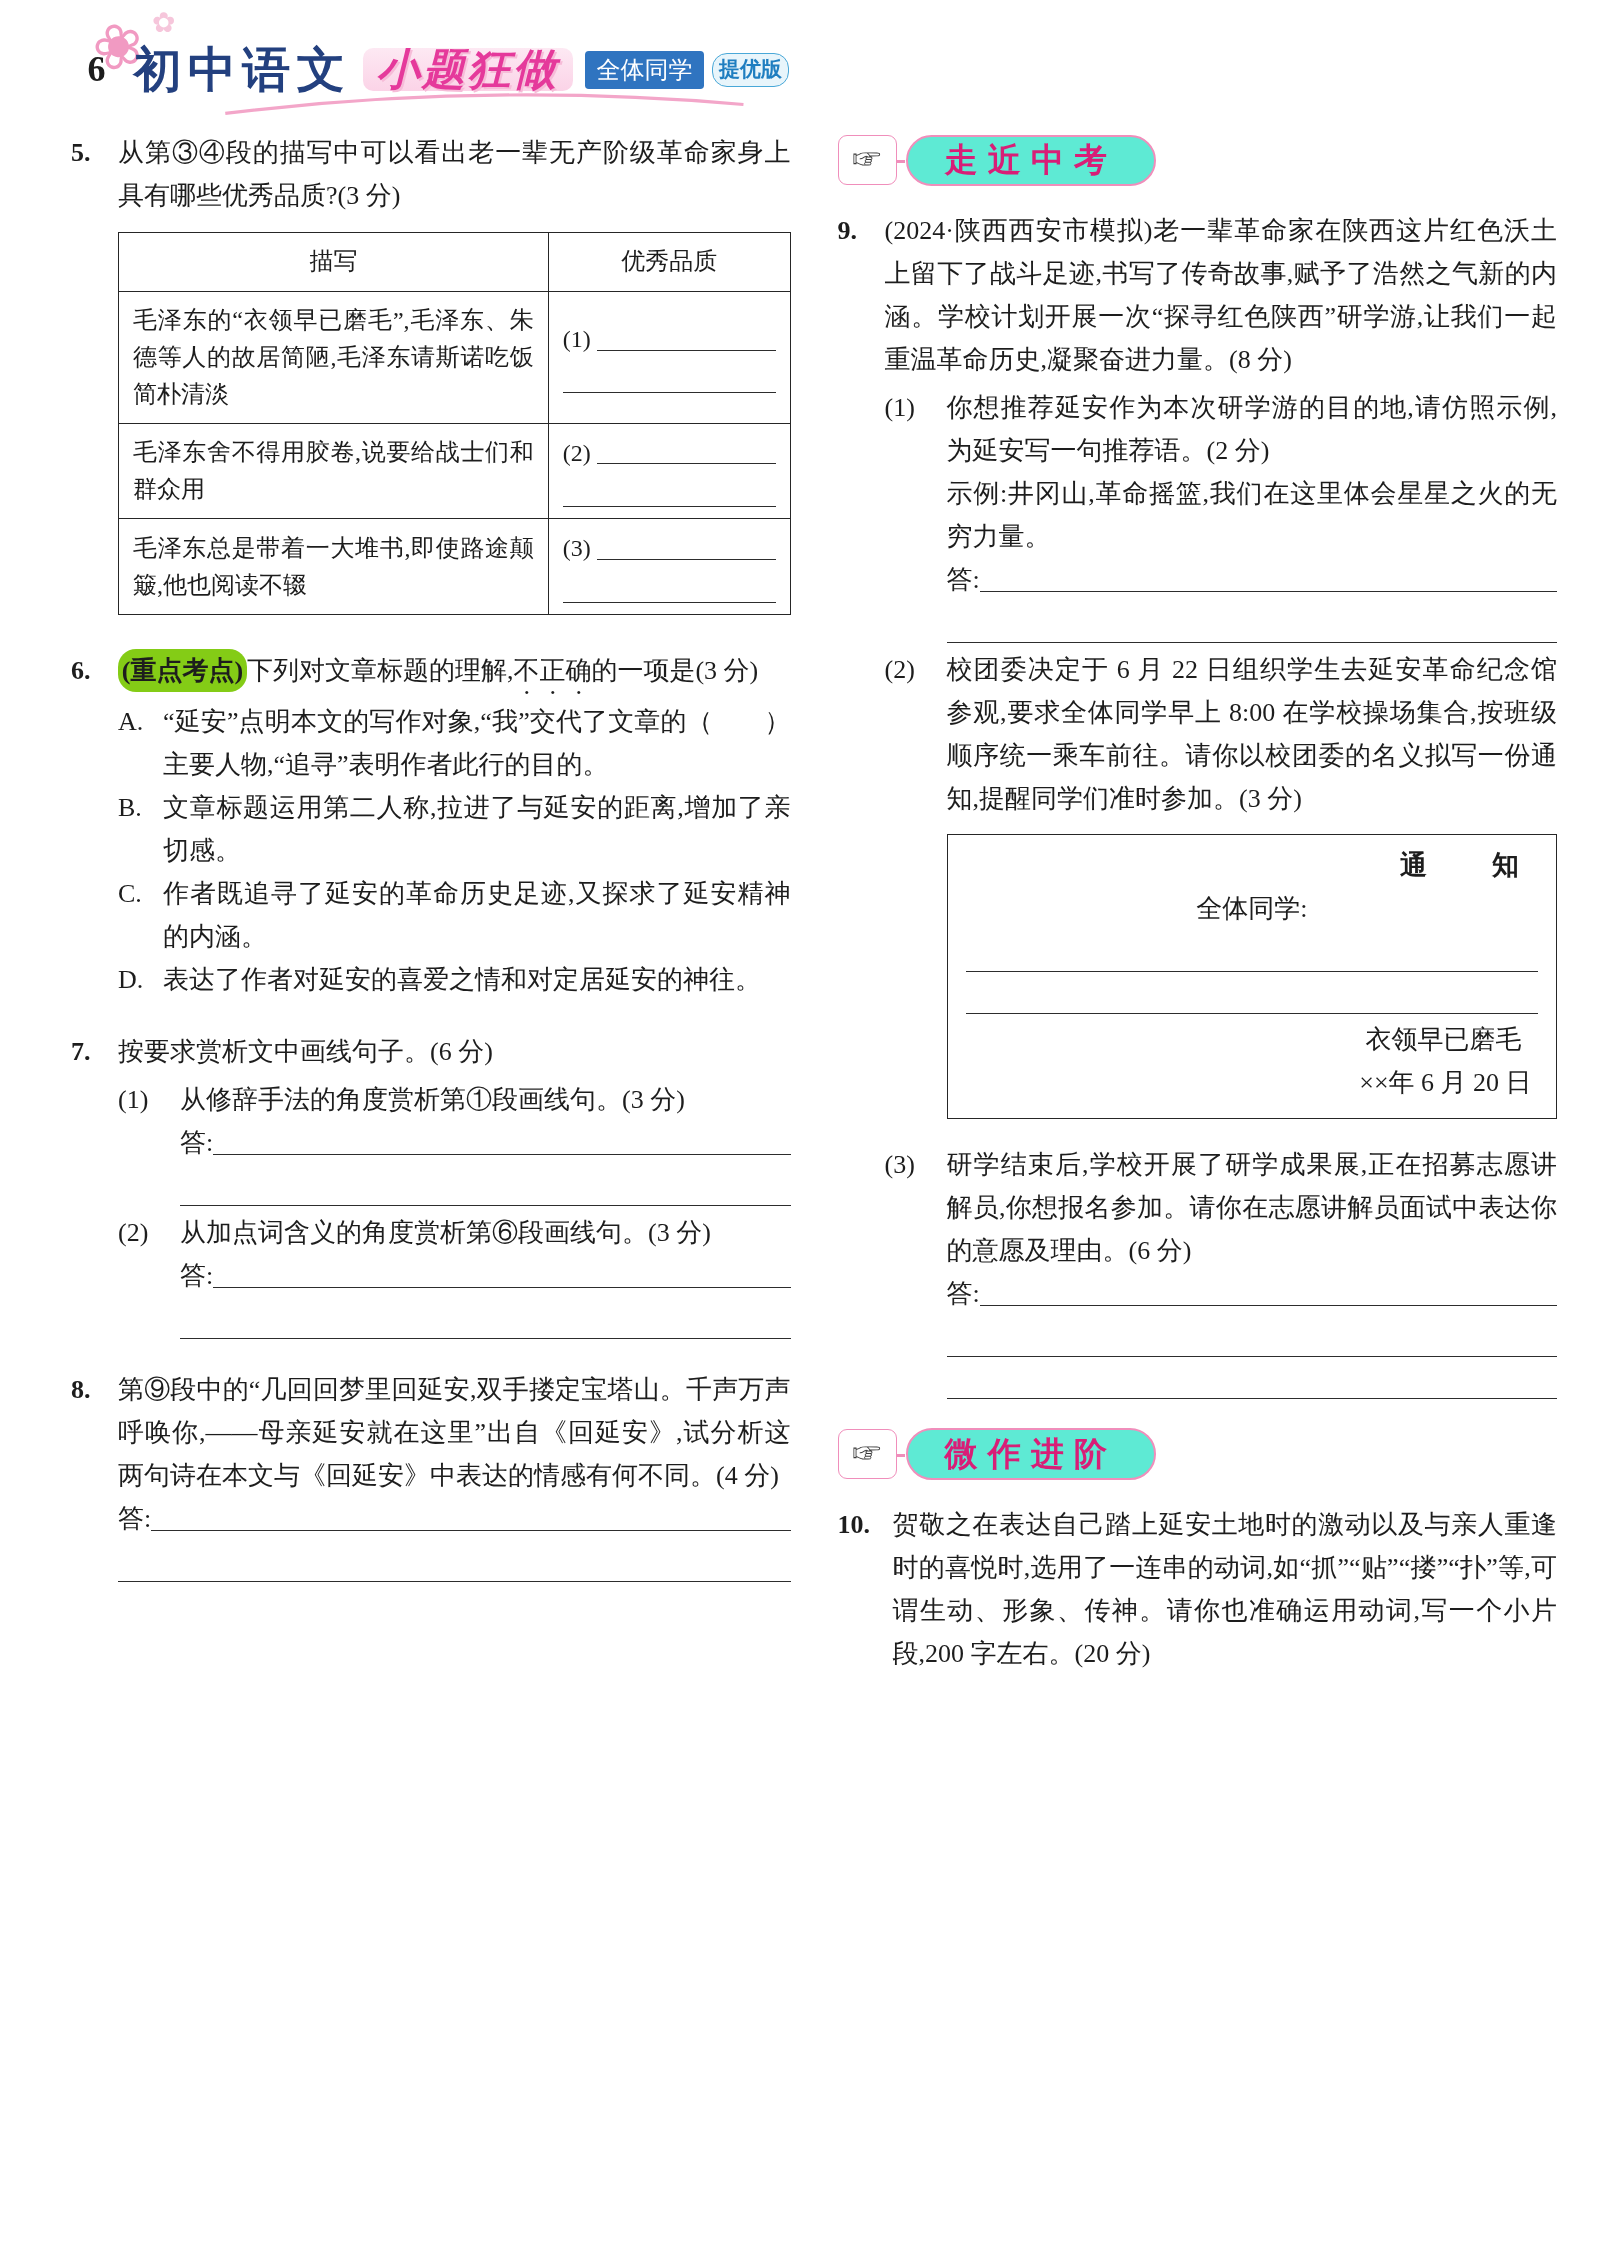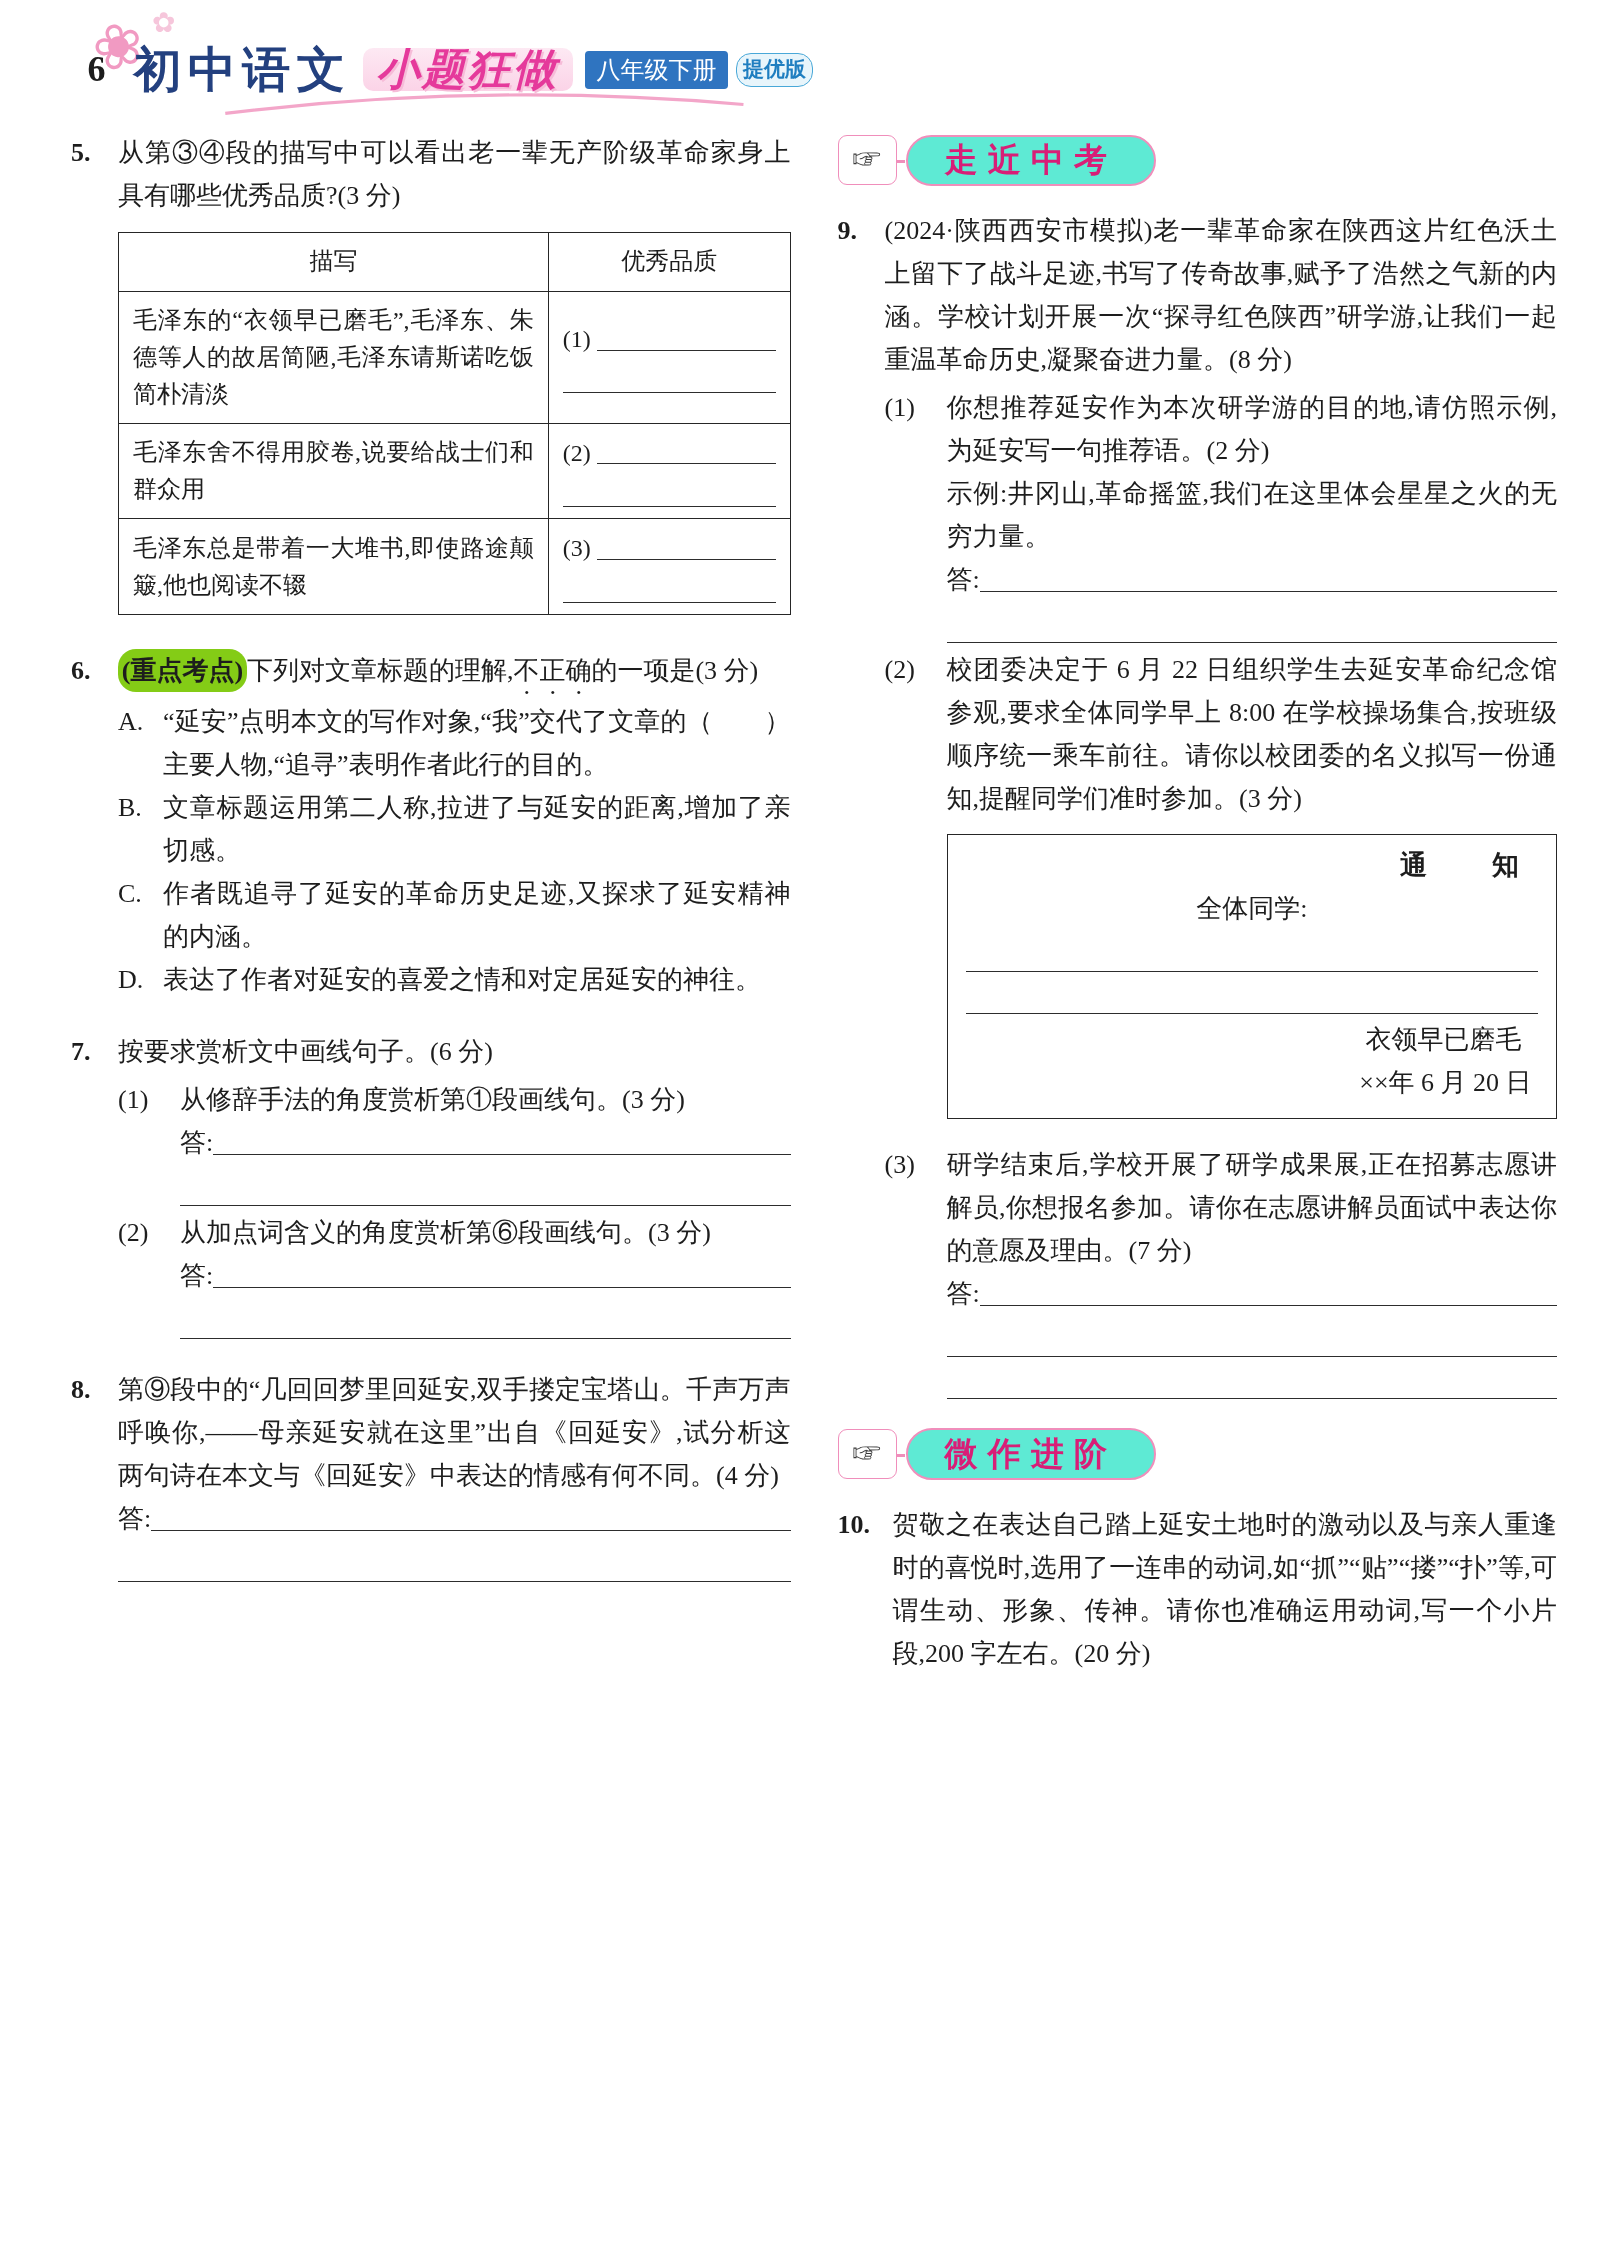--- a/index.html
+++ b/index.html
@@ -93,21 +93,21 @@
 
 <div class="page">
 
   <header class="hdr">
     <span class="flower">❀</span>
     <span class="flower2">✿</span>
     <span class="pageno">6</span>
     <div class="brand">
       <span class="subject">初中语文</span>
       <span class="series">小题狂做</span>
-      <span class="grade">八年级下册</span>
+      <span class="grade">全体同学</span>
       <span class="edition">提优版</span>
     </div>
     <svg class="swoosh" width="522" height="23" viewBox="0 0 820 36">
       <path d="M2 32 Q 410 -18 816 18" stroke="#f3a6c9" stroke-width="5" fill="none"></path>
     </svg>
   </header>
 
   <div class="cols">
 
     <div class="col">
@@ -261,21 +261,21 @@
                 <div class="rule"></div>
                 <div class="n-sign">衣领早已磨毛</div>
                 <div class="n-date">××年 6 月 20 日</div>
               </div>
             </div>
           </div>
 
           <div class="part">
             <span class="pl">(3)</span>
             <div class="pb">
-              <div>研学结束后,学校开展了研学成果展,正在招募志愿讲解员,你想报名参加。请你在志愿讲解员面试中表达你的意愿及理由。(7 分)</div>
+              <div>研学结束后,学校开展了研学成果展,正在招募志愿讲解员,你想报名参加。请你在志愿讲解员面试中表达你的意愿及理由。(6 分)</div>
               <div class="ans">
                 <span class="ansl">答:</span>
                 <span class="ansline"></span>
               </div>
               <div class="rule"></div>
               <div class="rule"></div>
             </div>
           </div>
         </div>
       </div>

